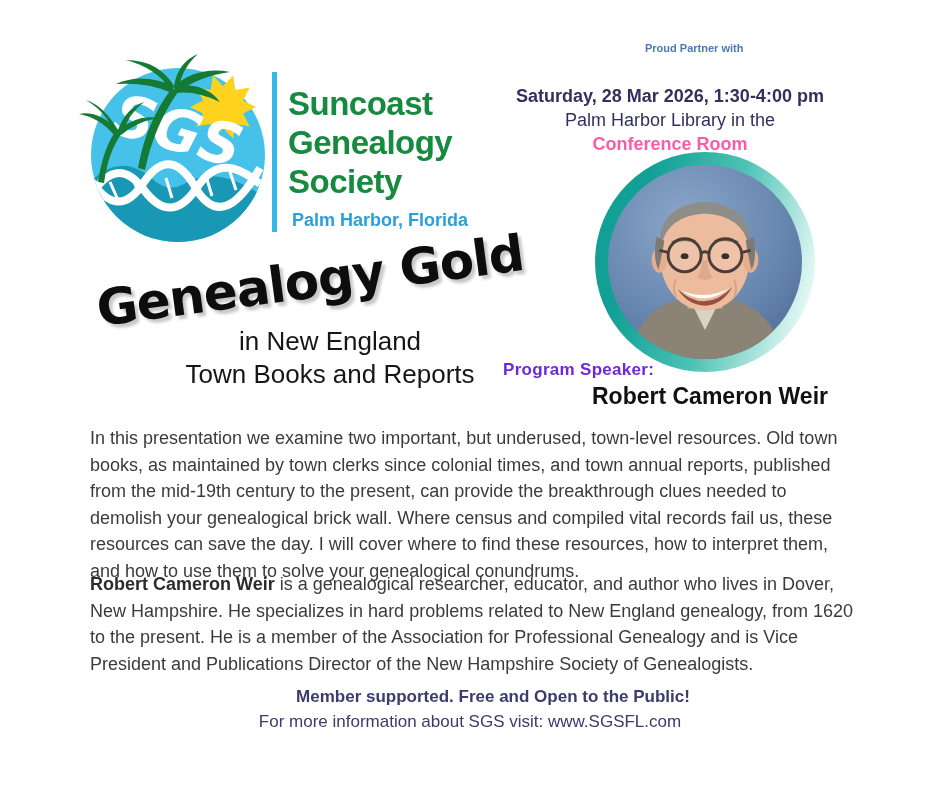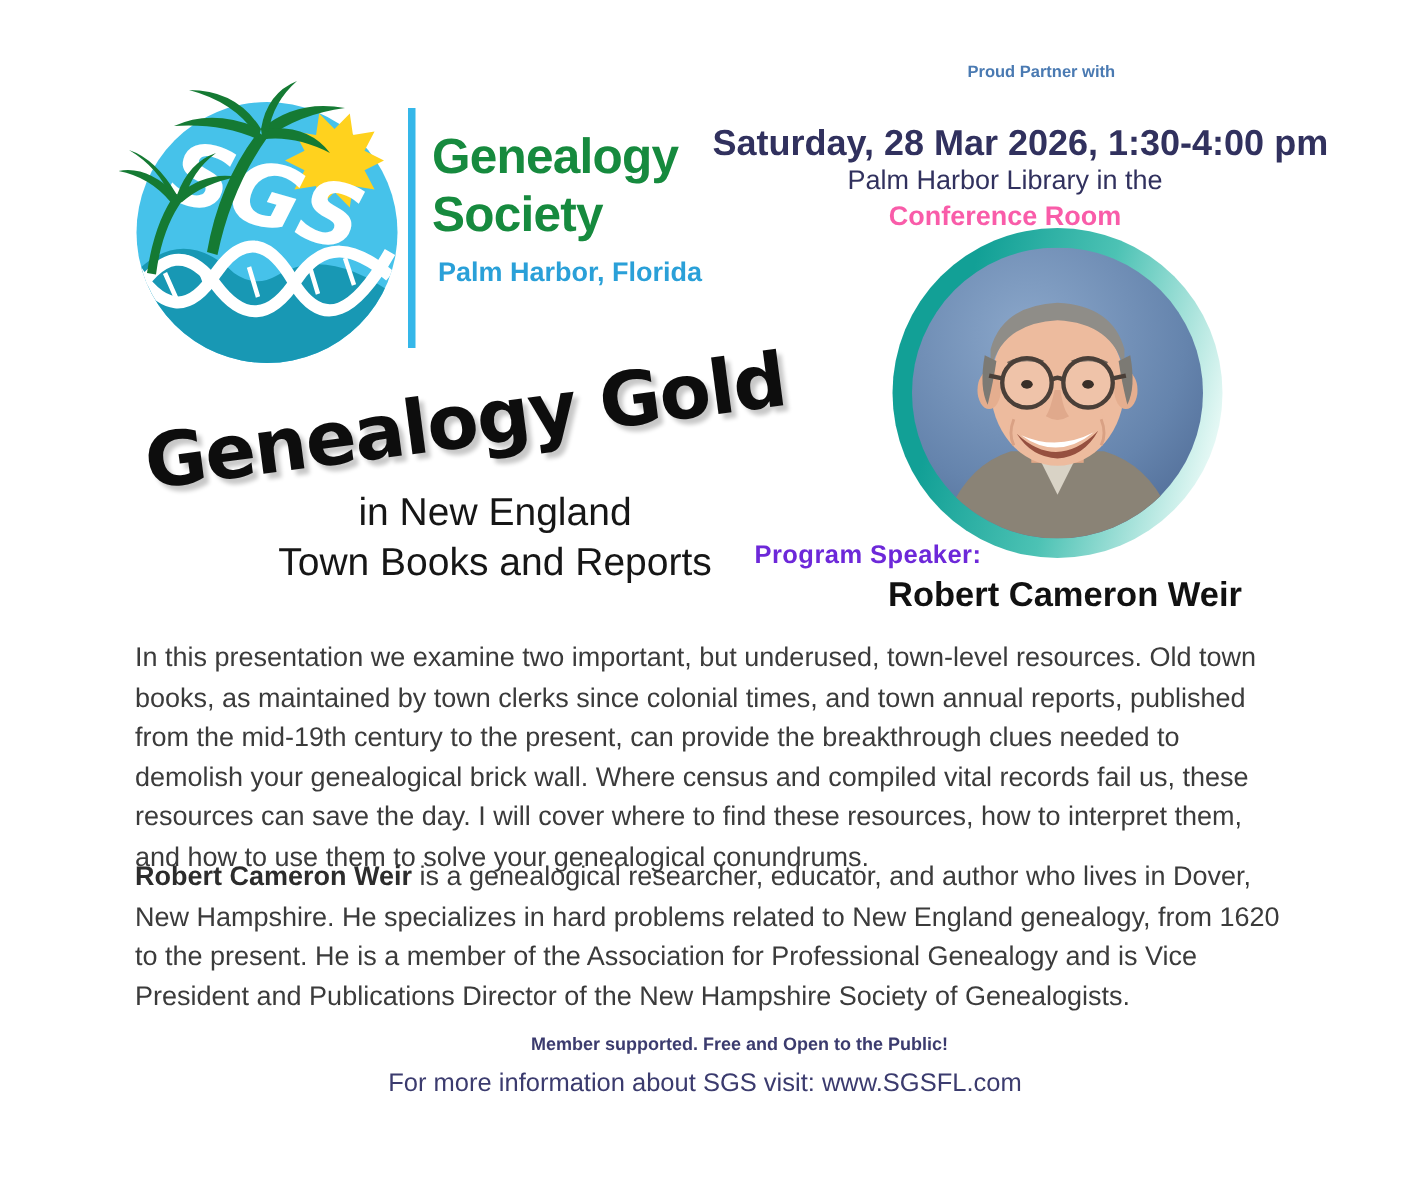--- a/index.html
+++ b/index.html
@@ -9,21 +9,21 @@
   }
   
   .partner{position:absolute;left:645px;top:36px;display:flex;align-items:flex-start;gap:8px;}
   .partner-prefix{font-size:11px;font-weight:bold;color:#4a7ab2;margin-top:6px;white-space:nowrap;}
   .partner-name-wrap{display:flex;flex-direction:column;align-items:flex-end;}
   .partner-name{font-size:21px;font-weight:bold;color:#16395f;letter-spacing:-0.5px;line-height:20px;white-space:nowrap;}
   .library-row{display:flex;align-items:center;gap:2px;margin-top:0px;margin-right:2px;}
   .library-text{font-size:7px;font-weight:bold;letter-spacing:2.5px;color:#4aa3ab;}
   
   .event{position:absolute;left:475px;top:84px;width:390px;text-align:center;line-height:24px;}
-  .event-datetime{font-size:24px;font-weight:bold;color:#31315e;white-space:nowrap;}
+  .event-datetime{font-size:18px;font-weight:bold;color:#31315e;white-space:nowrap;}
   .event-venue{font-size:18px;font-weight:normal;color:#31315e;}
   .event-room{font-size:18px;font-weight:bold;color:#f95ca9;}
   
   .sgs-logo{position:absolute;left:78px;top:50px;width:192px;height:192px;}
   .org-bar{position:absolute;left:272px;top:72px;width:5px;height:160px;background:#35b7e9;}
   .org-name{position:absolute;left:288px;top:84px;}
   .org-line{font-size:33px;font-weight:bold;color:#168a3e;line-height:39px;letter-spacing:-0.5px;}
   .org-location{font-size:18px;font-weight:bold;color:#2aa0d8;margin-top:9px;margin-left:4px;}
   
   .title-main{
@@ -44,21 +44,21 @@
     position:absolute;left:13px;top:13px;width:194px;height:194px;border-radius:50%;overflow:hidden;
   }
   .speaker-label{position:absolute;left:503px;top:360px;font-size:17px;font-weight:bold;color:#6d28d9;letter-spacing:0.3px;}
   .speaker-name{position:absolute;left:560px;top:383px;width:300px;text-align:center;font-size:23px;font-weight:bold;color:#111;}
   
   .description{position:absolute;left:90px;top:425px;width:768px;font-size:18px;line-height:26.5px;color:#3b3b3b;margin:0;}
   .bio{position:absolute;left:90px;top:571px;width:768px;font-size:18px;line-height:26.5px;color:#3b3b3b;margin:0;}
   .bio-name{font-weight:bold;color:#2c2c2c;}
   
   .footer{position:absolute;left:0;top:684px;width:940px;text-align:center;color:#3b3b6e;}
-  .footer-line1{font-size:12px;font-weight:bold;line-height:25px;padding-left:46px;}
+  .footer-line1{font-size:17px;font-weight:bold;line-height:25px;padding-left:46px;}
   .footer-line2{font-size:17px;line-height:25px;}
 </style>
 </head>
 <body>
 
 <div class="page">
 
   <div class="partner">
     <span class="partner-prefix">Proud Partner with</span>
   </div>
@@ -105,20 +105,21 @@
         <path d="M40,80 Q20,60 1,64 Q22,68 36,85 Z"></path>
         <path d="M40,80 Q48,58 66,52 Q50,64 45,83 Z"></path>
         <path d="M40,80 Q26,56 8,50 Q28,62 36,82 Z"></path>
       </g>
     </svg>
   </div>
 
   <div class="org-bar"></div>
 
   <div class="org-name">
+    <div class="org-line">Suncoast</div>
     <div class="org-line">Genealogy</div>
     <div class="org-line">Society</div>
     <div class="org-location">Palm Harbor, Florida</div>
   </div>
 
   <div class="title-main">Genealogy Gold</div>
   <div class="title-sub title-sub1">in New England</div>
   <div class="title-sub title-sub2">Town Books and Reports</div>
 
   <div class="photo-ring">

